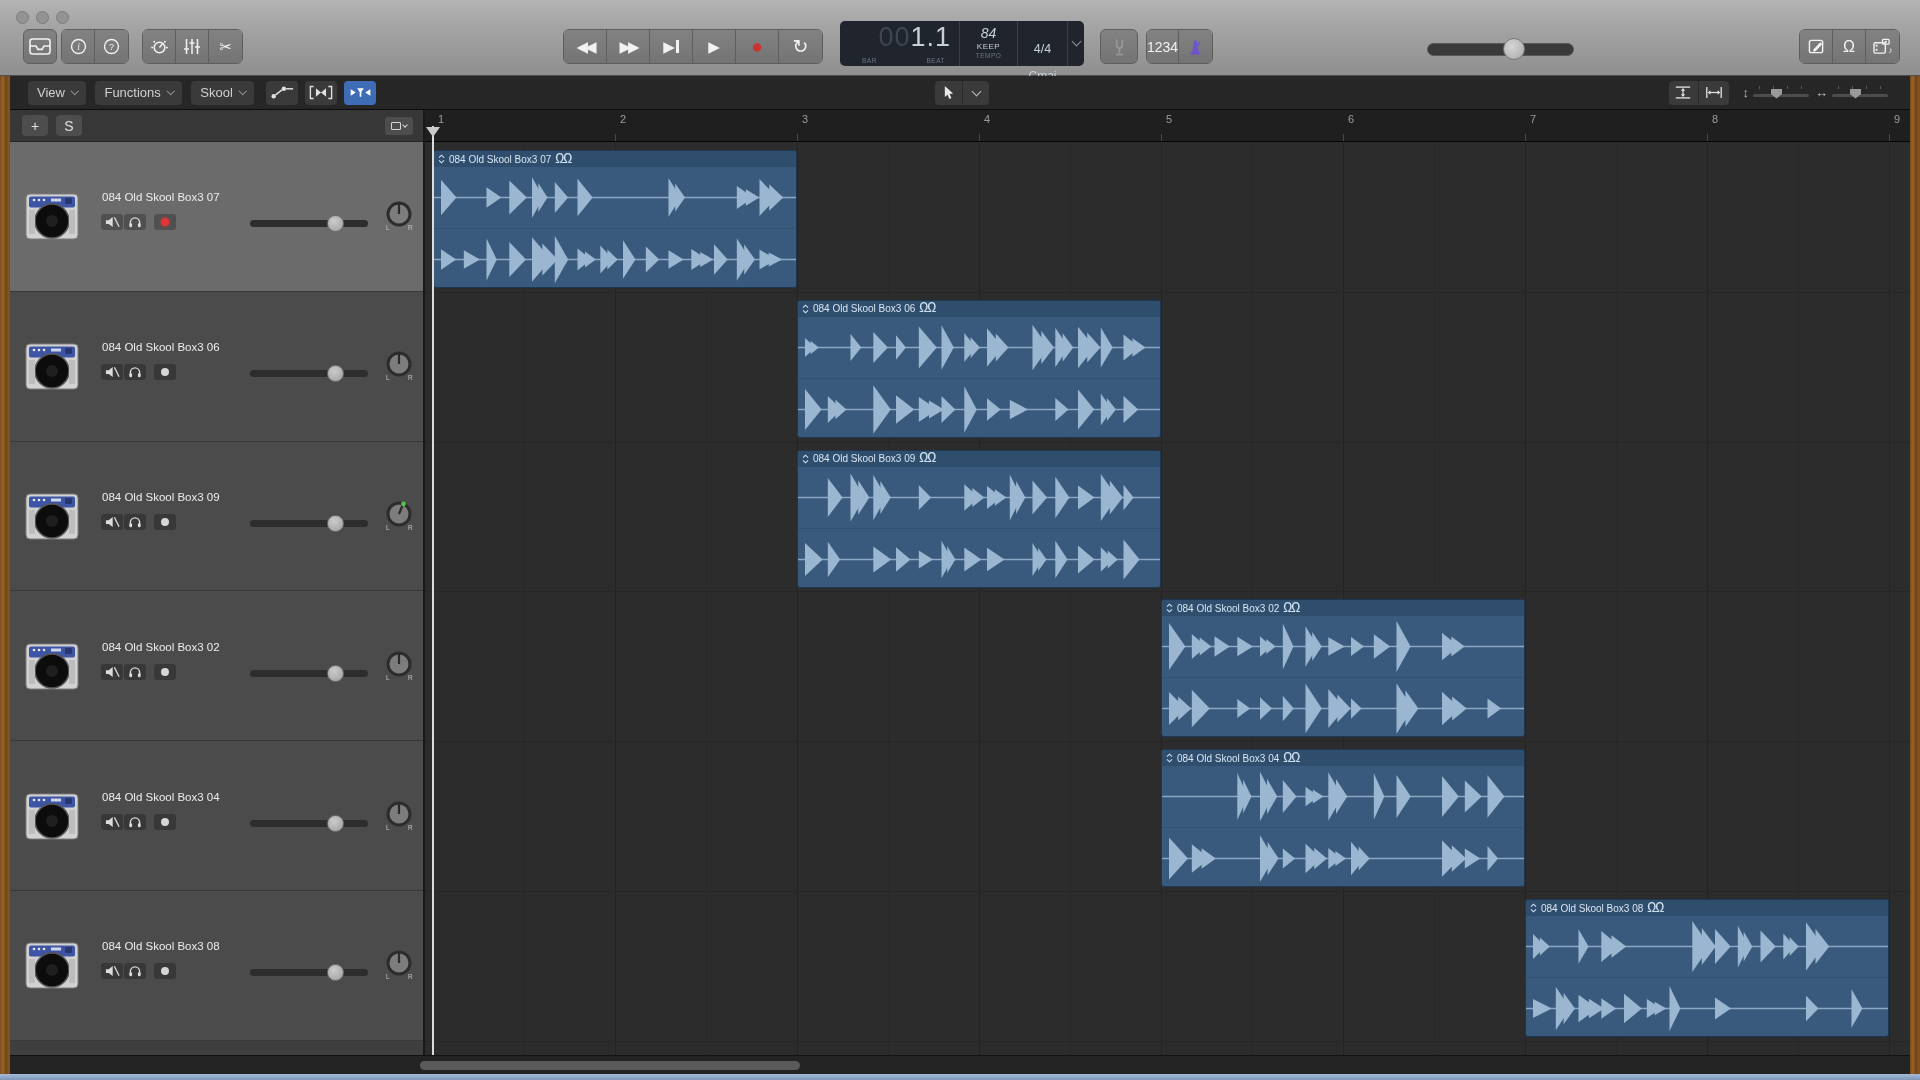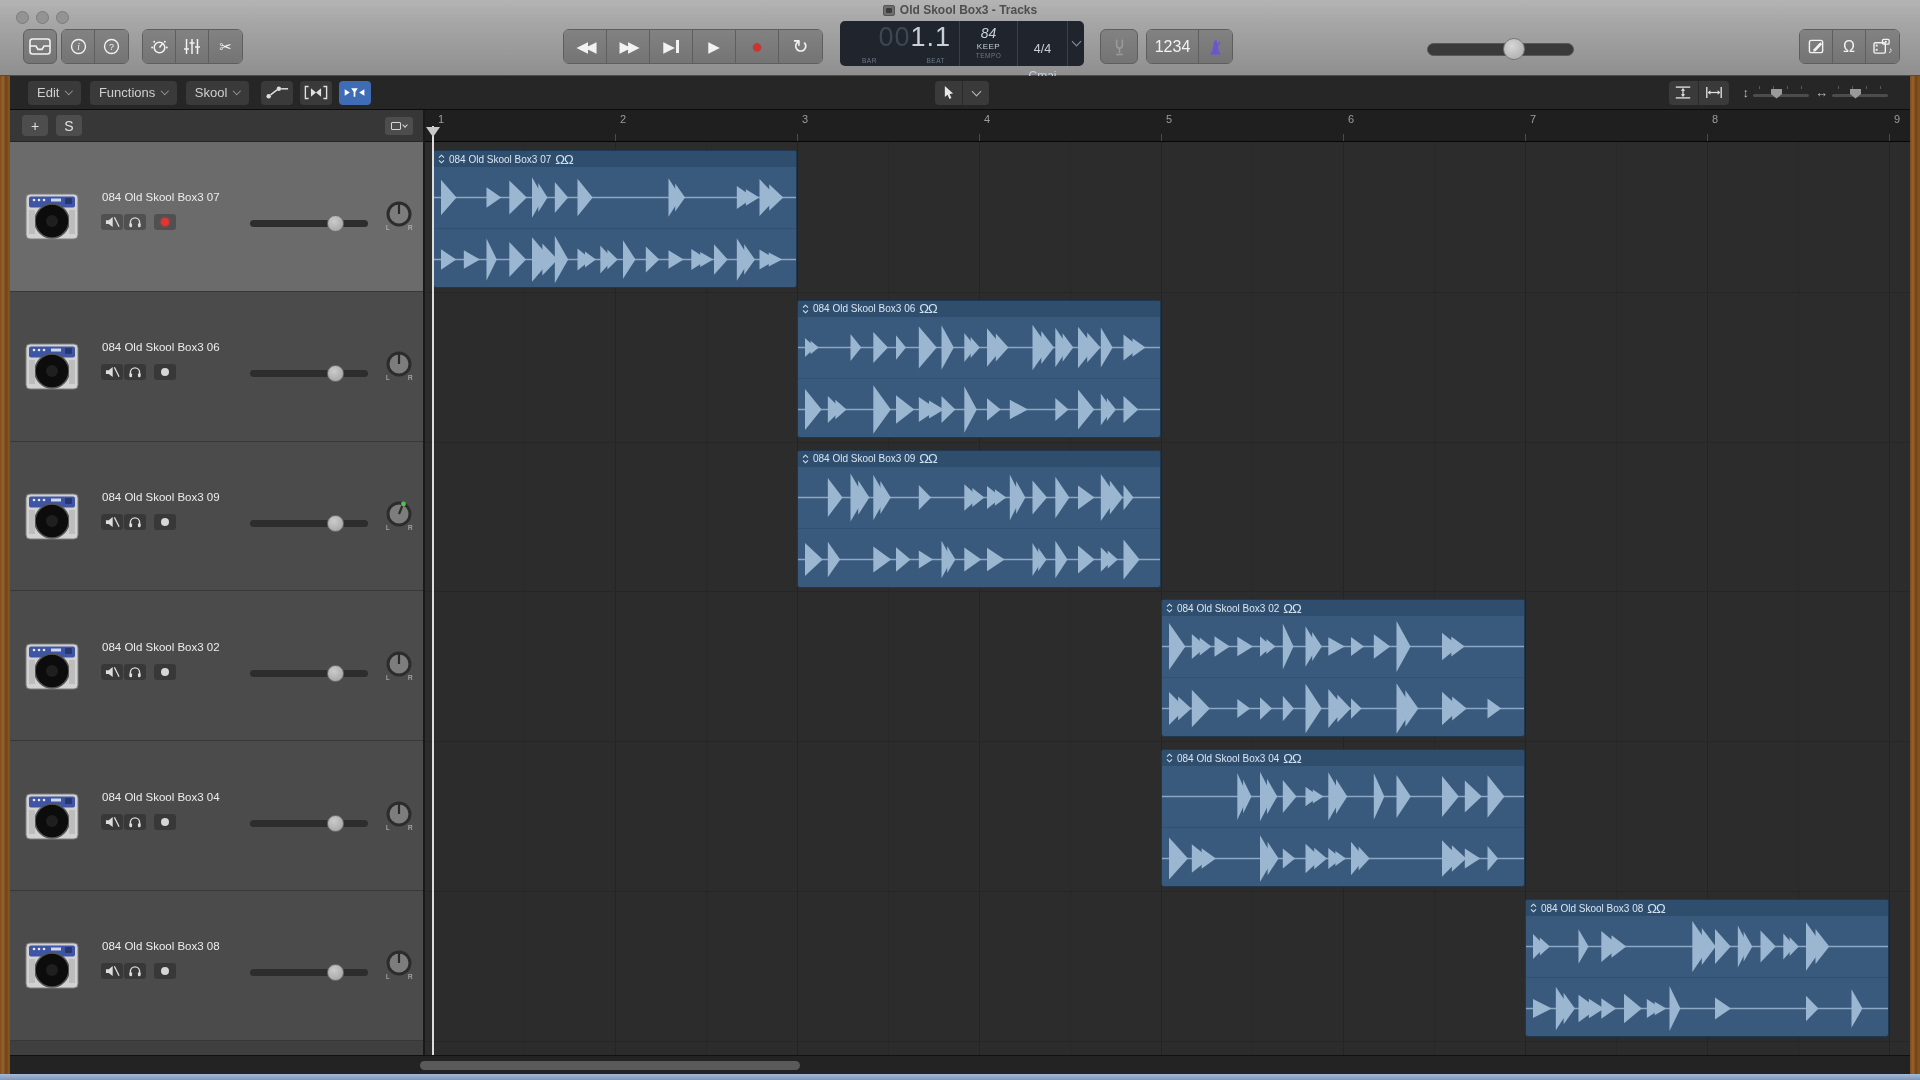--- a/index.html
+++ b/index.html
@@ -119,21 +119,21 @@
   .rtick { position:absolute; bottom:0; width:1px; height:7px; background:#4a4a4a; }
   #timeline { position:absolute; left:425px; right:10px; top:142px; height:913px; background:#2c2c2c; overflow:hidden; }
   .gline { position:absolute; top:0; bottom:0; width:1px; background:#242424; }
   .gline.half { background:#282828; }
   .rowline { position:absolute; left:0; right:0; height:1px; background:#262626; }
 
   .region { position:absolute; background:#3a5a7d; border:1px solid #1f3852; border-radius:3px; overflow:hidden; }
   .rhead { height:16px; background:#2f4e6e; display:flex; align-items:center; padding:0 4px;
     color:#d9e5f1; font-size:10px; white-space:nowrap; }
   .rhead .nm { margin:0 4px; overflow:hidden; text-overflow:ellipsis; }
-  .rhead .ft { font-size:13px; letter-spacing:-1px; color:#cfe0ef; }
+  .rhead .ft { font-size:15px; letter-spacing:-1px; color:#cfe0ef;font-family:Liberation Mono, monospace; }
   .lane { position:absolute; left:0; right:0; }
   .lane + .lane { border-top:1px solid #32506f; }
 
   #playhead-line { position:absolute; left:432px; top:126px; width:2px; height:929px; background:#dcdcdc; z-index:6; }
   #playhead-marker { position:absolute; left:426px; top:127px; width:0; height:0; z-index:7;
     border-left:7px solid transparent; border-right:7px solid transparent; border-top:10px solid #c9c9c9; }
 
   
   #hscroll { position:absolute; left:10px; right:10px; top:1055px; height:19px; background:#232323; border-top:1px solid #111; }
   #hthumb { position:absolute; left:410px; top:5px; width:380px; height:9px; background:#5a5a5a; border-radius:5px; }
@@ -144,23 +144,20 @@
 </head>
 <body>
 
 <div id="stage">
 
   <div id="toolbar">
     <div class="tl" style="left:16px"></div>
     <div class="tl" style="left:36px"></div>
     <div class="tl" style="left:56px"></div>
 
-    <div id="titlebar-title">
-      <span class="proxy"></span><span>Old Skool Box3 - Tracks</span>
-    </div>
 
     <div class="tbtn" style="left:23px;width:34px">
       <svg width="22" height="17" viewBox="0 0 22 17">
         <rect x="1" y="1" width="20" height="15" rx="2.5" fill="none" stroke="#f2f2f2" stroke-width="1.6"></rect>
         <path d="M1 8 h6 l2 3.4 h4 L15 8 h6" fill="none" stroke="#f2f2f2" stroke-width="1.6"></path>
       </svg>
     </div>
     <div class="grp" style="left:61px">
       <div class="gbtn" style="width:33px">
         <svg width="17" height="17" viewBox="0 0 18 18">
@@ -248,21 +245,21 @@
     </div>
 
     <div class="tbtn" style="left:1100px;width:38px">
       <svg width="15" height="20" viewBox="0 0 16 20">
         <path d="M5 2 V8 a3 3 0 0 0 6 0 V2" fill="none" stroke="#9a9a9a" stroke-width="1.7"></path>
         <line x1="8" y1="11" x2="8" y2="16.5" stroke="#9a9a9a" stroke-width="1.7"></line>
         <line x1="4.5" y1="18" x2="11.5" y2="18" stroke="#9a9a9a" stroke-width="1.7"></line>
       </svg>
     </div>
     <div class="grp" style="left:1146px">
-      <div class="gbtn" style="width:52px;font-size:16px">
+      <div class="gbtn" style="width:32px;font-size:14px">
           <span>1234</span>
         </div>
       <div class="gbtn" style="width:33px">
         <svg width="17" height="18" viewBox="0 0 18 18">
           <path d="M5.2 15 L7.8 2 H10.2 L12.8 15 Z" fill="#6d55cc"></path>
           <line x1="8" y1="13.5" x2="13.5" y2="3.5" stroke="#6d55cc" stroke-width="1.6"></line>
           <rect x="3.8" y="14.6" width="10.4" height="2.6" rx="1" fill="#6d55cc"></rect>
         </svg>
       </div>
     </div>
@@ -288,21 +285,21 @@
           <rect x="10" y="1.5" width="7" height="5" rx="1" fill="none" stroke="#f2f2f2" stroke-width="1.4"></rect>
           <circle cx="13.5" cy="4" r="1.2" fill="#f2f2f2"></circle>
           <text x="16" y="16" font-size="9" fill="#f2f2f2">♪</text>
         </svg>
       </div>
     </div>
   </div>
 
   <div id="menubar">
     <div class="mbtn" style="margin-left:18px">
-        <span>Edit</span>
+        <span>View</span>
         <span class="chev"></span>
       </div>
     <div class="mbtn">
         <span>Functions</span>
         <span class="chev"></span>
       </div>
     <div class="mbtn">
         <span>Skool</span>
         <span class="chev"></span>
       </div>

